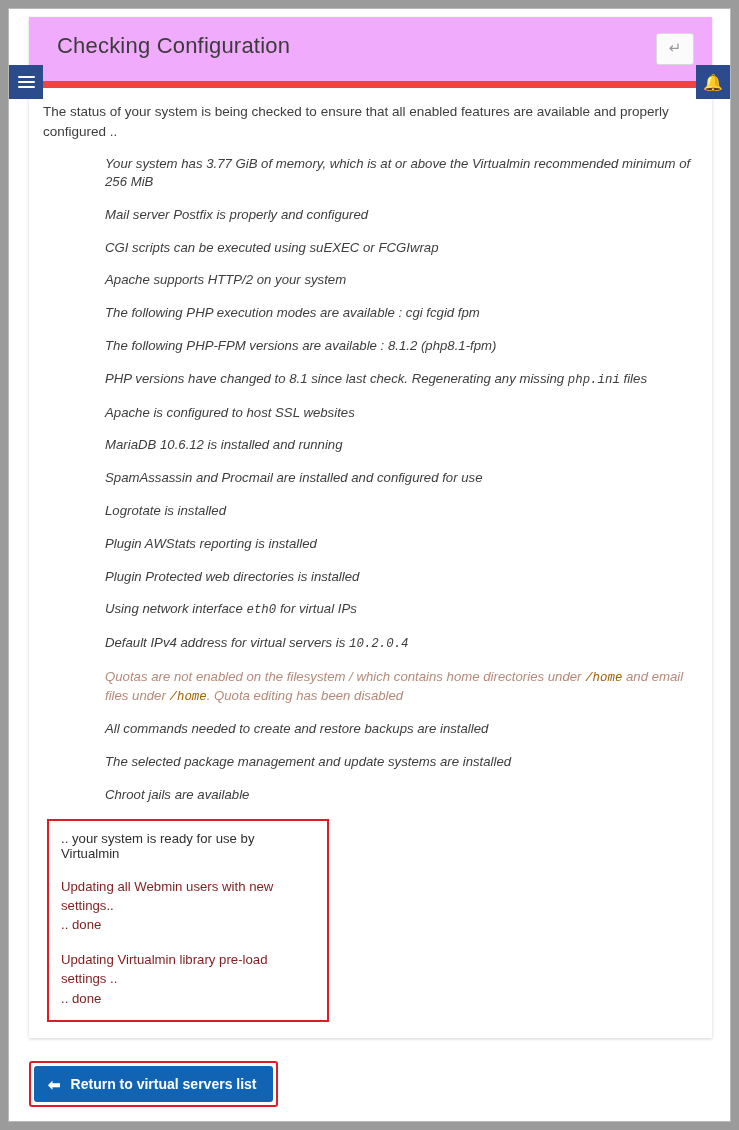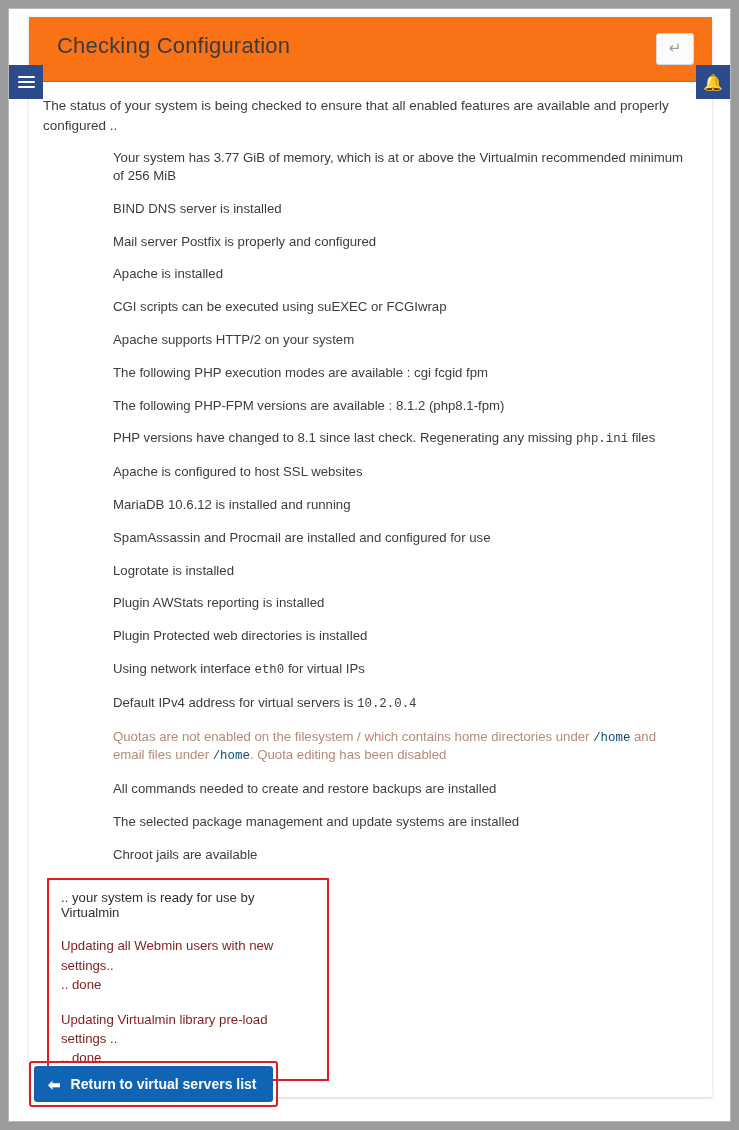--- a/index.html
+++ b/index.html
@@ -31,22 +31,22 @@
     top: 8px;
     width: 683px;
     background: #ffffff;
     box-shadow: 0 1px 3px rgba(0,0,0,0.18);
     box-sizing: border-box;
   }
   
   .panel-header {
     position: relative;
     height: 64px;
-    border-bottom: 1px solid #ef4444;
-    background: #f97316;
+    border-bottom: 7px solid #ef4444;
+    background: #f0abfc;
   }
   .panel-title {
     position: absolute;
     left: 28px;
     top: 16px;
     font-size: 22px;
     color: #3b3b3b;
     font-weight: normal;
     letter-spacing: 0.2px;
   }
@@ -71,34 +71,35 @@
     box-sizing: border-box;
   }
   .intro {
     font-size: 13.5px;
     color: #3d3d3d;
     line-height: 1.45;
     margin: 0 0 14px 0;
   }
   .status-list {
     list-style: none;
-    margin: 12px;
+    margin: 4px;
     padding: 0 0 0 58px;
+    font-style: italic;
   }
   .status-list li {
     font-size: 13.2px;
     color: #3d3d3d;
     line-height: 1.35;
     margin: 0 0 15px 0;
   }
   .status-list li.warn {
     color: #b58a7a;
   }
   .status-list li.warn .mono {
-    color: #0c4a6e;
+    color: #a16207;
   }
   .mono {
     font-family: "Liberation Mono", monospace;
     font-size: 12.4px;
   }
   
   .result-box {
     position: relative;
     margin: 6px 0 0 4px;
     width: 282px;
@@ -215,23 +216,21 @@
     <div class="panel-header">
       <div class="panel-title">Checking Configuration</div>
       <div class="back-arrow-btn">↵</div>
     </div>
 
     <div class="panel-body">
       <p class="intro">The status of your system is being checked to ensure that all enabled features are available and properly configured ..</p>
 
       <ul class="status-list">
         <li>Your system has 3.77 GiB of memory, which is at or above the Virtualmin recommended minimum of 256 MiB</li>
-        <li>BIND DNS server is installed</li>
         <li>Mail server Postfix is properly and configured</li>
-        <li>Apache is installed</li>
         <li>CGI scripts can be executed using suEXEC or FCGIwrap</li>
         <li>Apache supports HTTP/2 on your system</li>
         <li>The following PHP execution modes are available : cgi fcgid fpm</li>
         <li>The following PHP-FPM versions are available : 8.1.2 (php8.1-fpm)</li>
         <li>PHP versions have changed to 8.1 since last check. Regenerating any missing <span class="mono">php.ini</span> files</li>
         <li>Apache is configured to host SSL websites</li>
         <li>MariaDB 10.6.12 is installed and running</li>
         <li>SpamAssassin and Procmail are installed and configured for use</li>
         <li>Logrotate is installed</li>
         <li>Plugin AWStats reporting is installed</li>

